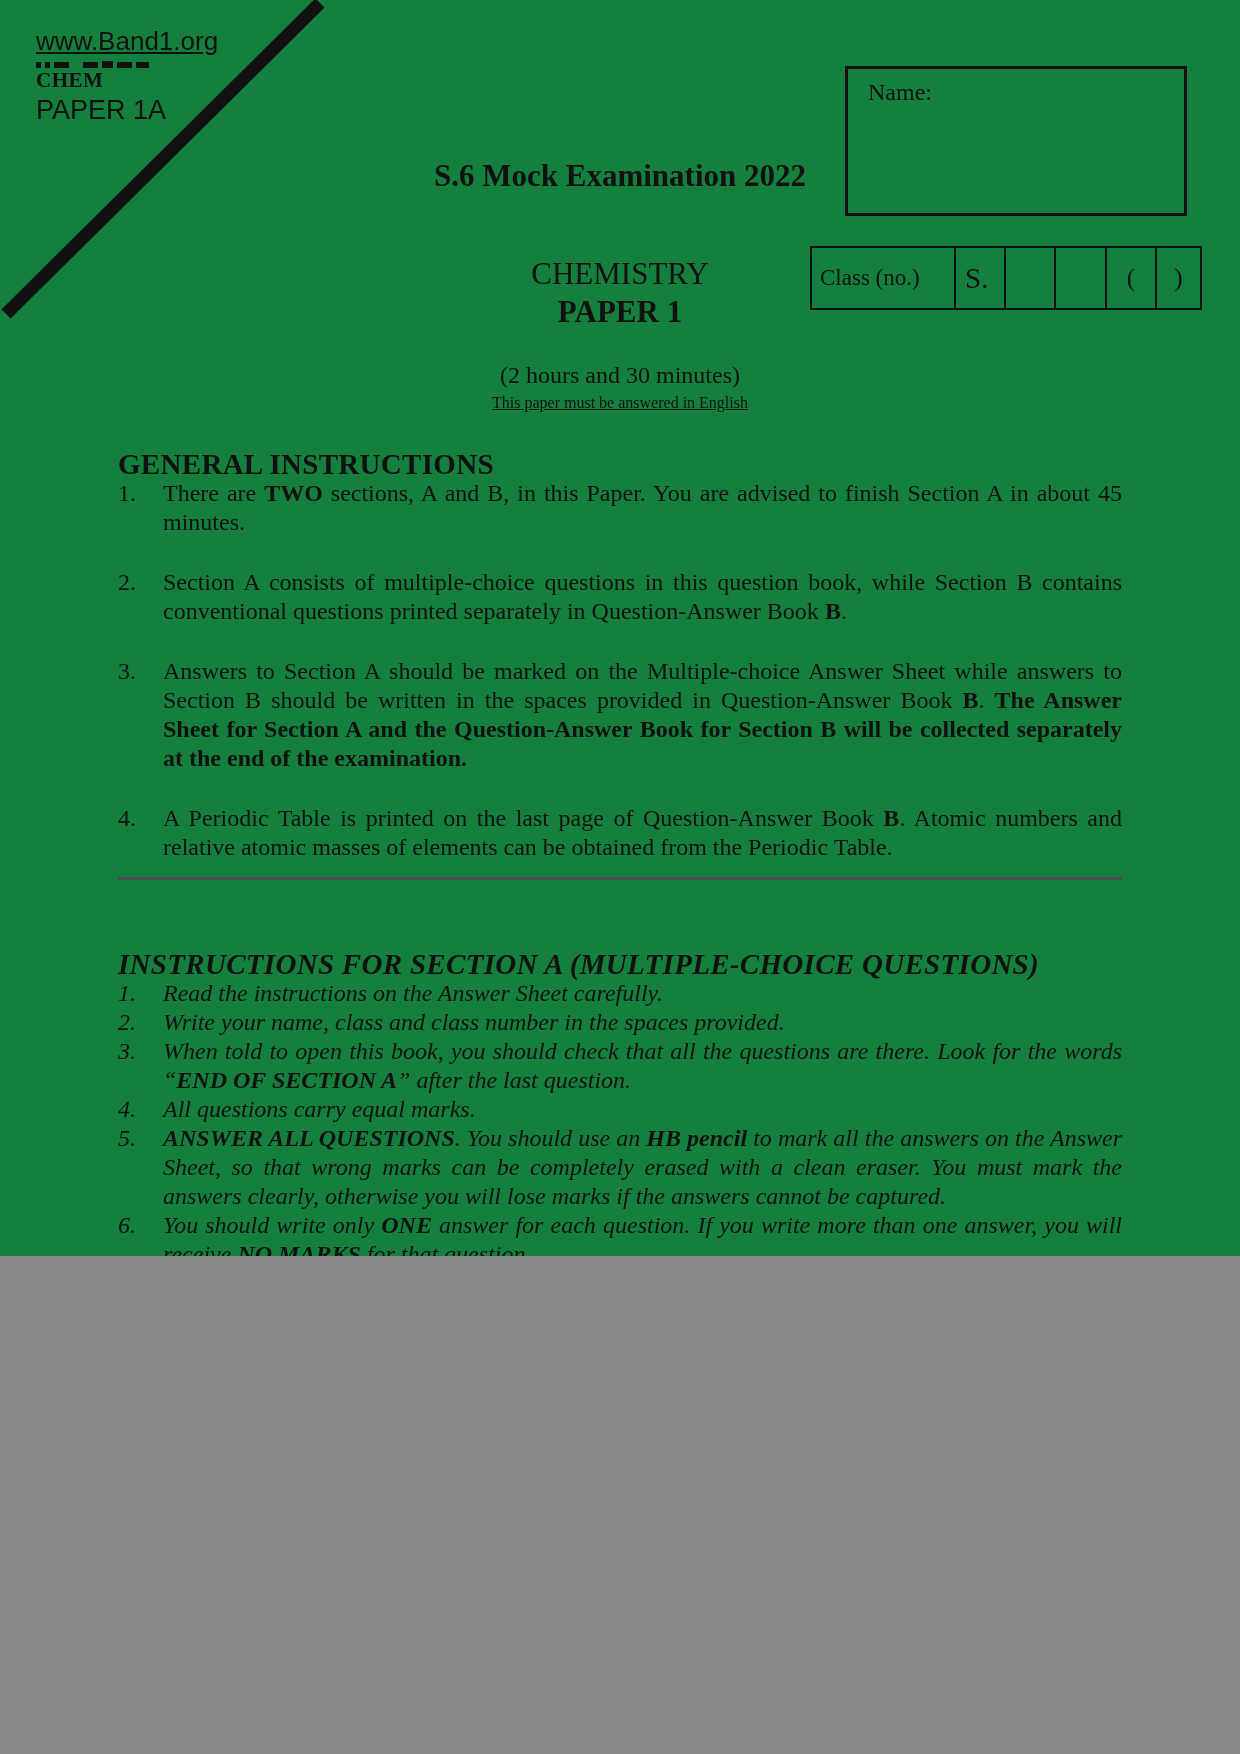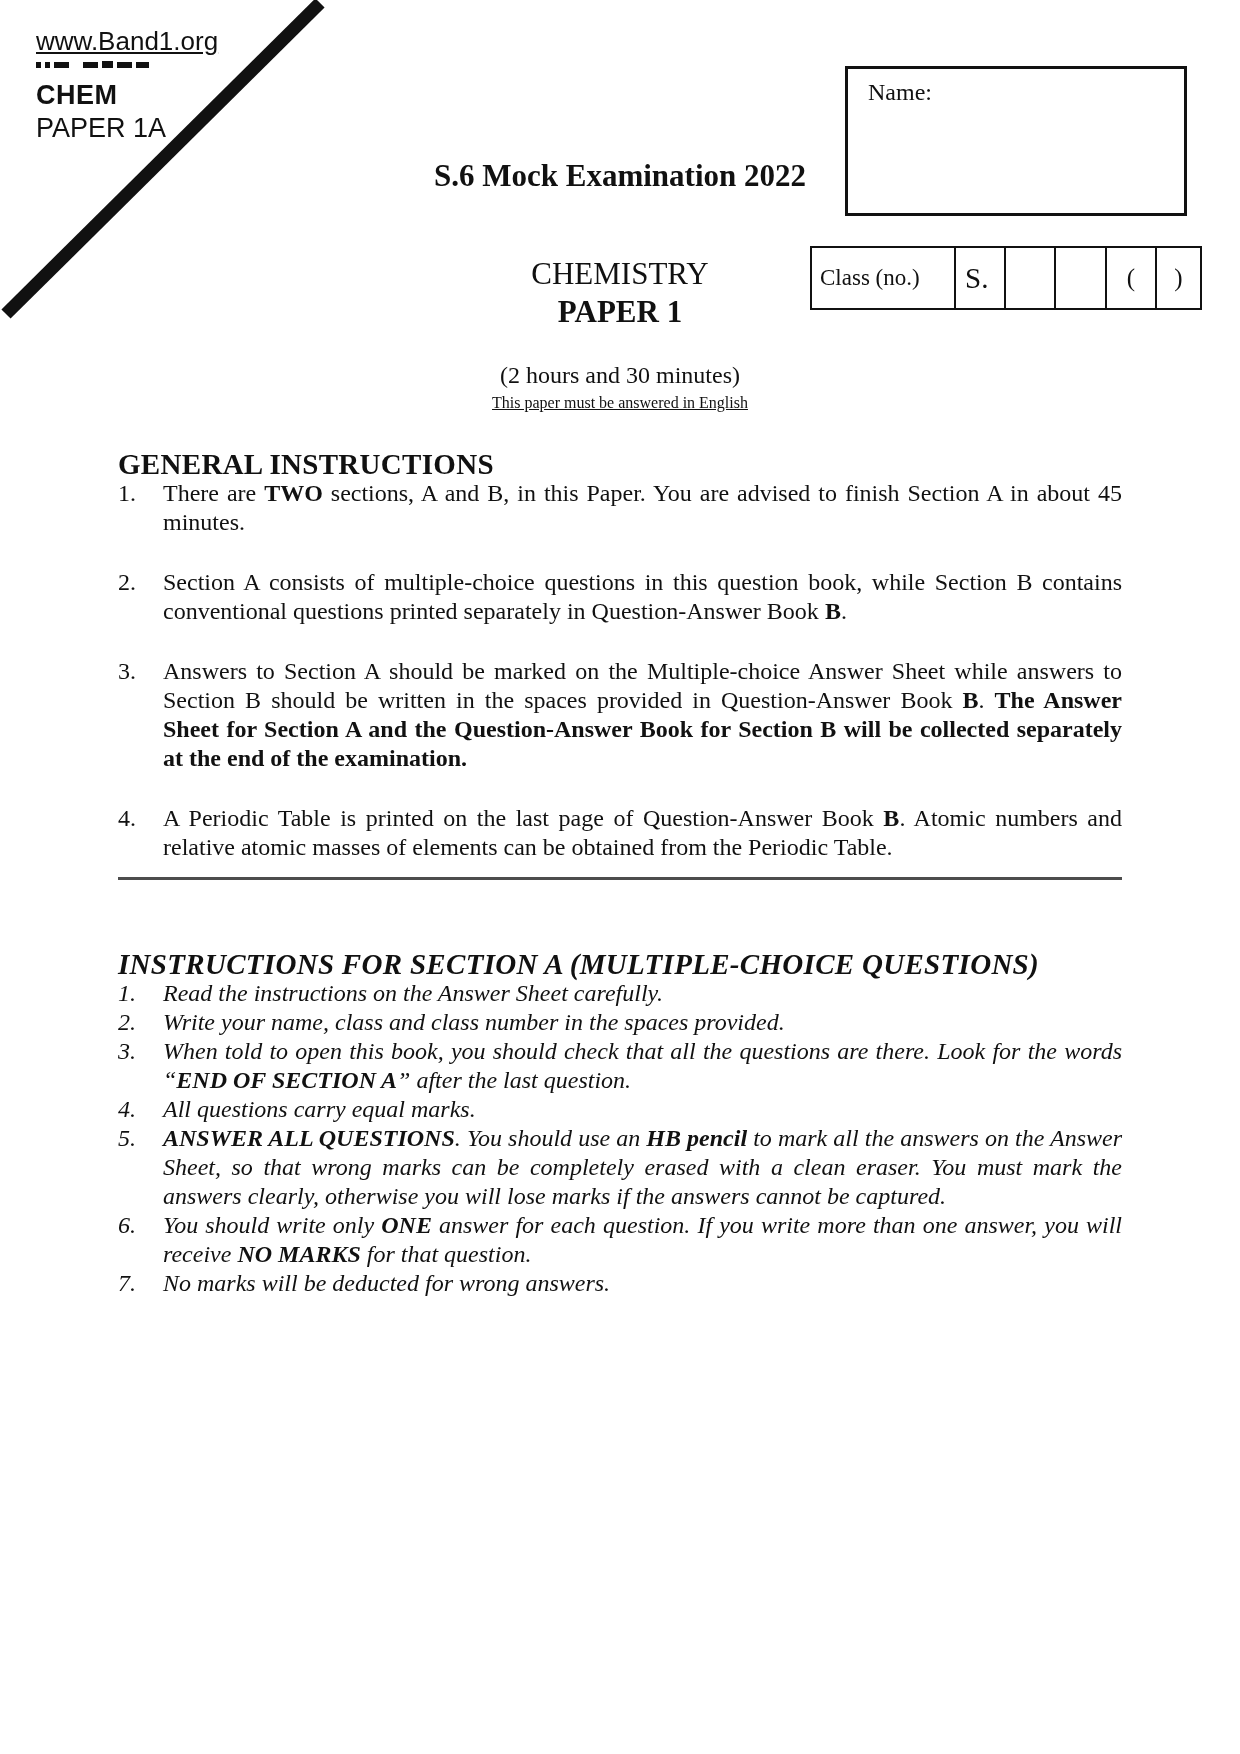--- a/index.html
+++ b/index.html
@@ -1,35 +1,35 @@
 <!DOCTYPE html>
 <html><head>
 <meta charset="utf-8">
 <style>
   html,body { margin:0; padding:0; background:#888; }
   .page {
-    position:relative; width:1240px; height:1754px; margin:0 auto;
-    background:#ffffff; color:#111;
+    position:relative; width:1240px; height:1256px; margin:0 auto;
+    background:#15803d; color:#111;
     font-family:"Liberation Serif", serif;
     overflow:hidden;
   }
 
   
   .corner { position:absolute; left:36px; top:26px; font-family:"Liberation Sans", sans-serif; }
   .site { font-size:26px; text-decoration:underline; color:#111; }
   .marks { margin-top:4px; height:7px; display:flex; align-items:flex-end; }
   .marks i { display:block; height:6px; background:#111; margin-right:4px; }
   .marks i:nth-child(1){ width:5px; }
   .marks i:nth-child(2){ width:5px; }
   .marks i:nth-child(3){ width:15px; }
   .marks i:nth-child(4){ width:15px; margin-left:10px; }
   .marks i:nth-child(5){ width:11px; height:7px; }
   .marks i:nth-child(6){ width:15px; }
   .marks i:nth-child(7){ width:13px; }
-  .chem { font-weight:bold; font-size:27px; margin-top:12px; letter-spacing:0.5px; }
+  .chem { font-weight:bold; font-size:21px; margin-top:0; letter-spacing:0.5px;font-family:Liberation Serif, serif; }
   .paper1a { font-size:27px; margin-top:2px; }
 
   .stripe { position:absolute; left:0; top:0; }
 
   
   .name-box {
     position:absolute; left:845px; top:66px; width:342px; height:150px;
     border:3px solid #111; box-sizing:border-box;
     font-size:24px; padding:10px 0 0 20px;
   }

